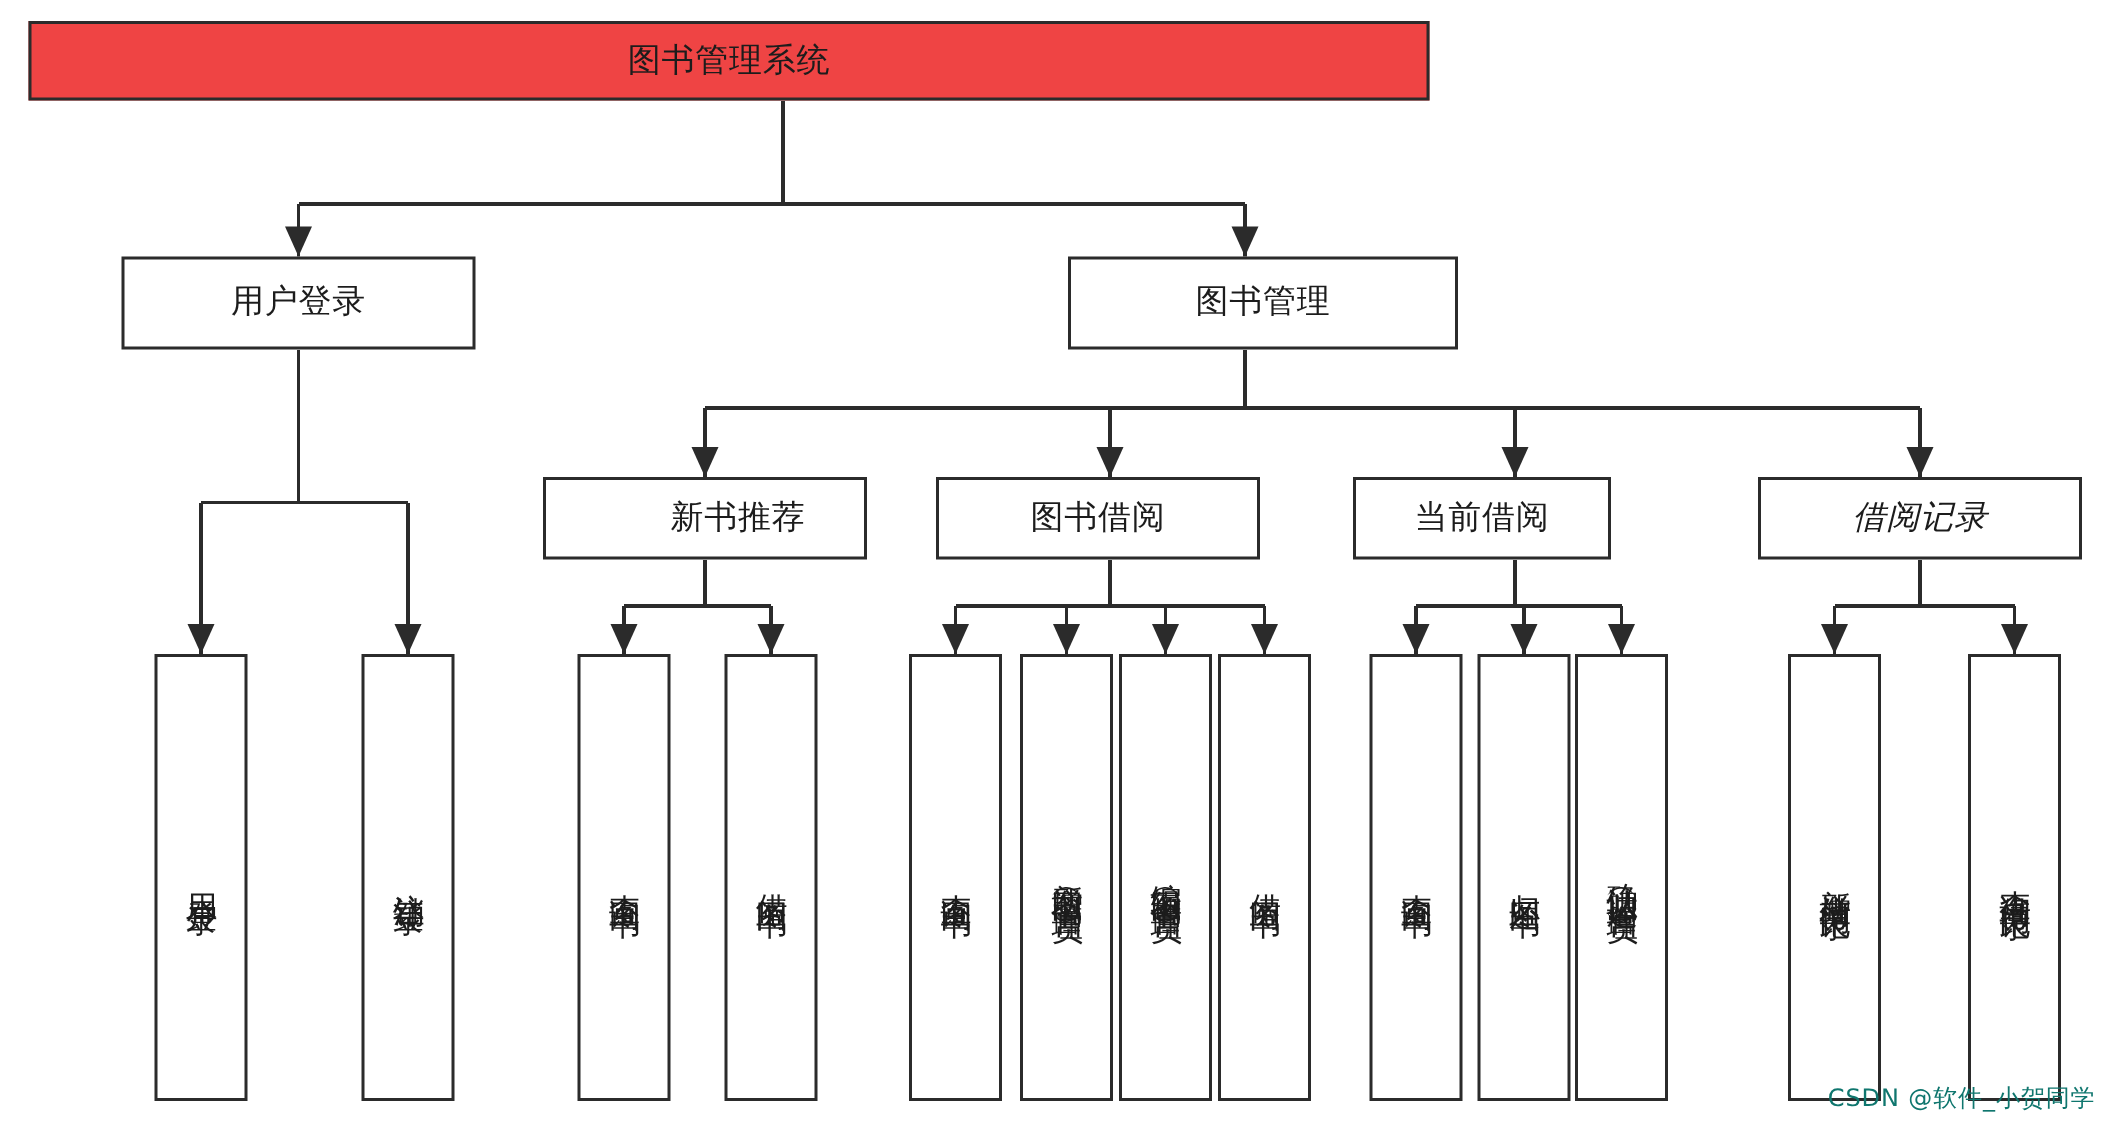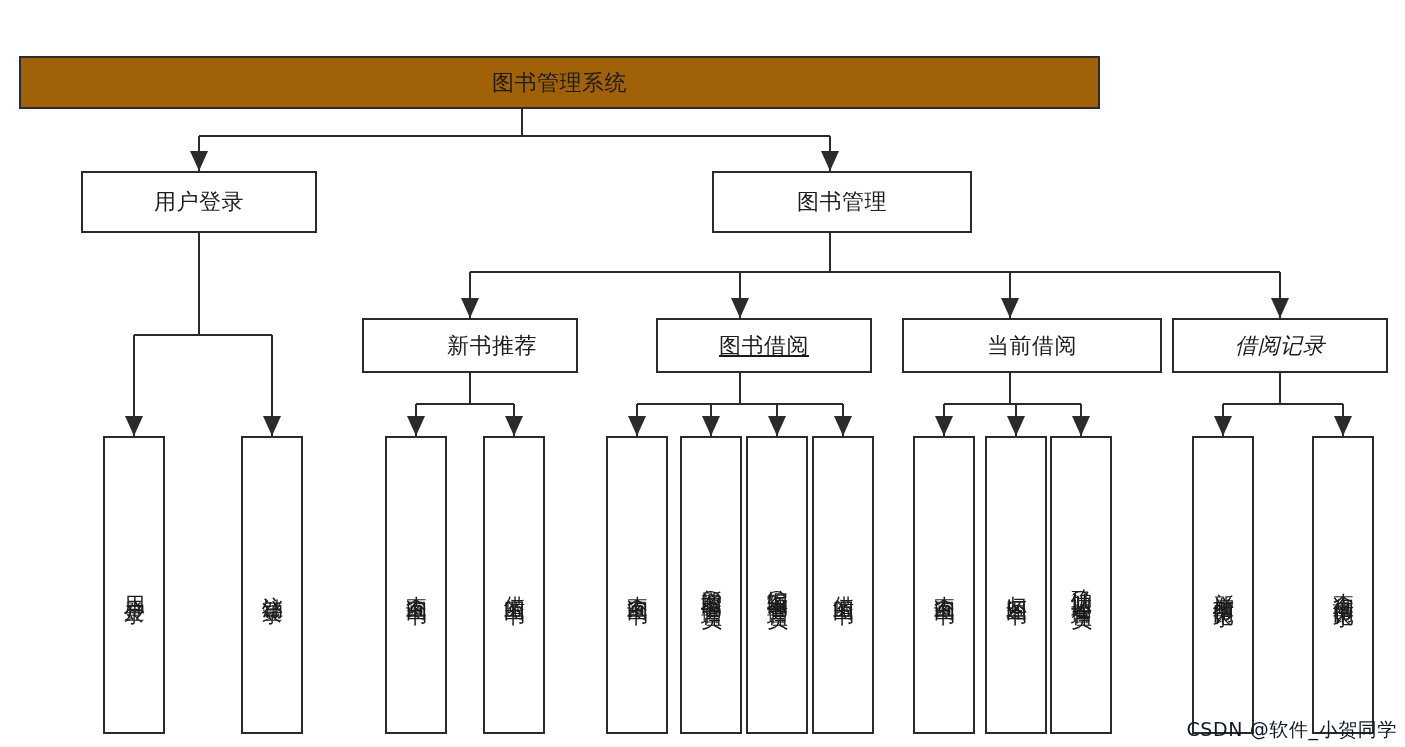--- a/index.html
+++ b/index.html
@@ -58,22 +58,22 @@
   .node-box.level2 .node-label {
     font-size: 22px;
   }
   .node-box.root {
     border-width: 2.5px;
   }
   #watermark {
     position: absolute;
     right: 8px;
     bottom: 4px;
-    font-size: 19px;
-    color: #0f172a;
+    font-size: 16px;
+    color: #0f766e;
     letter-spacing: 0.6px;
     white-space: nowrap;
     user-select: none;
   }
 </style>
 </head>
 <body>
 
 <div id="diagram-root">
   <svg id="edges-layer" width="1405" height="747" viewBox="0 0 1405 747" aria-hidden="true">
@@ -124,36 +124,36 @@
       <line x1="1081" y1="404" x2="1081" y2="436" stroke="#2b2b2b" stroke-width="2.5" shape-rendering="crispEdges"></line>
       <polygon points="1072,416 1090,416 1081,436" fill="#2b2b2b"></polygon>
       <line x1="1280" y1="373" x2="1280" y2="404" stroke="#2b2b2b" stroke-width="2.5" shape-rendering="crispEdges"></line>
       <line x1="1223" y1="404" x2="1343" y2="404" stroke="#2b2b2b" stroke-width="2.5" shape-rendering="crispEdges"></line>
       <line x1="1223" y1="404" x2="1223" y2="436" stroke="#2b2b2b" stroke-width="2.5" shape-rendering="crispEdges"></line>
       <polygon points="1214,416 1232,416 1223,436" fill="#2b2b2b"></polygon>
       <line x1="1343" y1="404" x2="1343" y2="436" stroke="#2b2b2b" stroke-width="2.5" shape-rendering="crispEdges"></line>
       <polygon points="1334,416 1352,416 1343,436" fill="#2b2b2b"></polygon>
     </svg>
   <div id="nodes-layer">
-      <div class="node-box root" style="left: 19px; top: 14px; width: 1081px; height: 53px; border-color: rgb(43, 43, 43); background: #a16207; margin-top: 42px;">
+      <div class="node-box root" style="left: 19px; top: 14px; width: 934px; height: 53px; border-color: rgb(43, 43, 43); background: #ef4444;">
         <span class="node-label" style="color: rgb(28, 28, 28);">图书管理系统</span>
       </div>
       <div class="node-box level1" style="left: 81px; top: 171px; width: 236px; height: 62px; border-color: rgb(43, 43, 43); background: rgb(255, 255, 255);">
         <span class="node-label" style="color: rgb(28, 28, 28);">用户登录</span>
       </div>
       <div class="node-box level1" style="left: 712px; top: 171px; width: 260px; height: 62px; border-color: rgb(43, 43, 43); background: rgb(255, 255, 255);">
         <span class="node-label" style="color: rgb(28, 28, 28);">图书管理</span>
       </div>
       <div class="node-box level2" style="left: 362px; top: 318px; width: 216px; height: 55px; border-color: rgb(43, 43, 43); background: rgb(255, 255, 255); padding-left: 44px;">
         <span class="node-label" style="color: rgb(28, 28, 28);">新书推荐</span>
       </div>
-      <div class="node-box level2" style="left: 656px; top: 318px; width: 216px; height: 55px; border-color: rgb(43, 43, 43); background: rgb(255, 255, 255); text-decoration: underline;">
+      <div class="node-box level2" style="left: 624px; top: 318px; width: 216px; height: 55px; border-color: rgb(43, 43, 43); background: rgb(255, 255, 255);">
         <span class="node-label" style="color: rgb(28, 28, 28);">图书借阅</span>
       </div>
-      <div class="node-box level2" style="left: 902px; top: 318px; width: 260px; height: 55px; border-color: rgb(43, 43, 43); background: rgb(255, 255, 255);">
+      <div class="node-box level2" style="left: 902px; top: 318px; width: 172px; height: 55px; border-color: rgb(43, 43, 43); background: rgb(255, 255, 255);">
         <span class="node-label" style="color: rgb(28, 28, 28);">当前借阅</span>
       </div>
       <div class="node-box level2" style="left: 1172px; top: 318px; width: 216px; height: 55px; border-color: rgb(43, 43, 43); background: rgb(255, 255, 255); font-style: italic;">
         <span class="node-label" style="color: rgb(28, 28, 28);">借阅记录</span>
       </div>
       <div class="node-box leaf vertical" style="left: 103px; top: 436px; width: 62px; height: 298px; border-color: rgb(43, 43, 43); background: rgb(255, 255, 255);">
         <span class="node-label" style="color: rgb(28, 28, 28);">用户登录</span>
       </div>
       <div class="node-box leaf vertical" style="left: 241px; top: 436px; width: 62px; height: 298px; border-color: rgb(43, 43, 43); background: rgb(255, 255, 255);">
         <span class="node-label" style="color: rgb(28, 28, 28);">注销登录</span>

